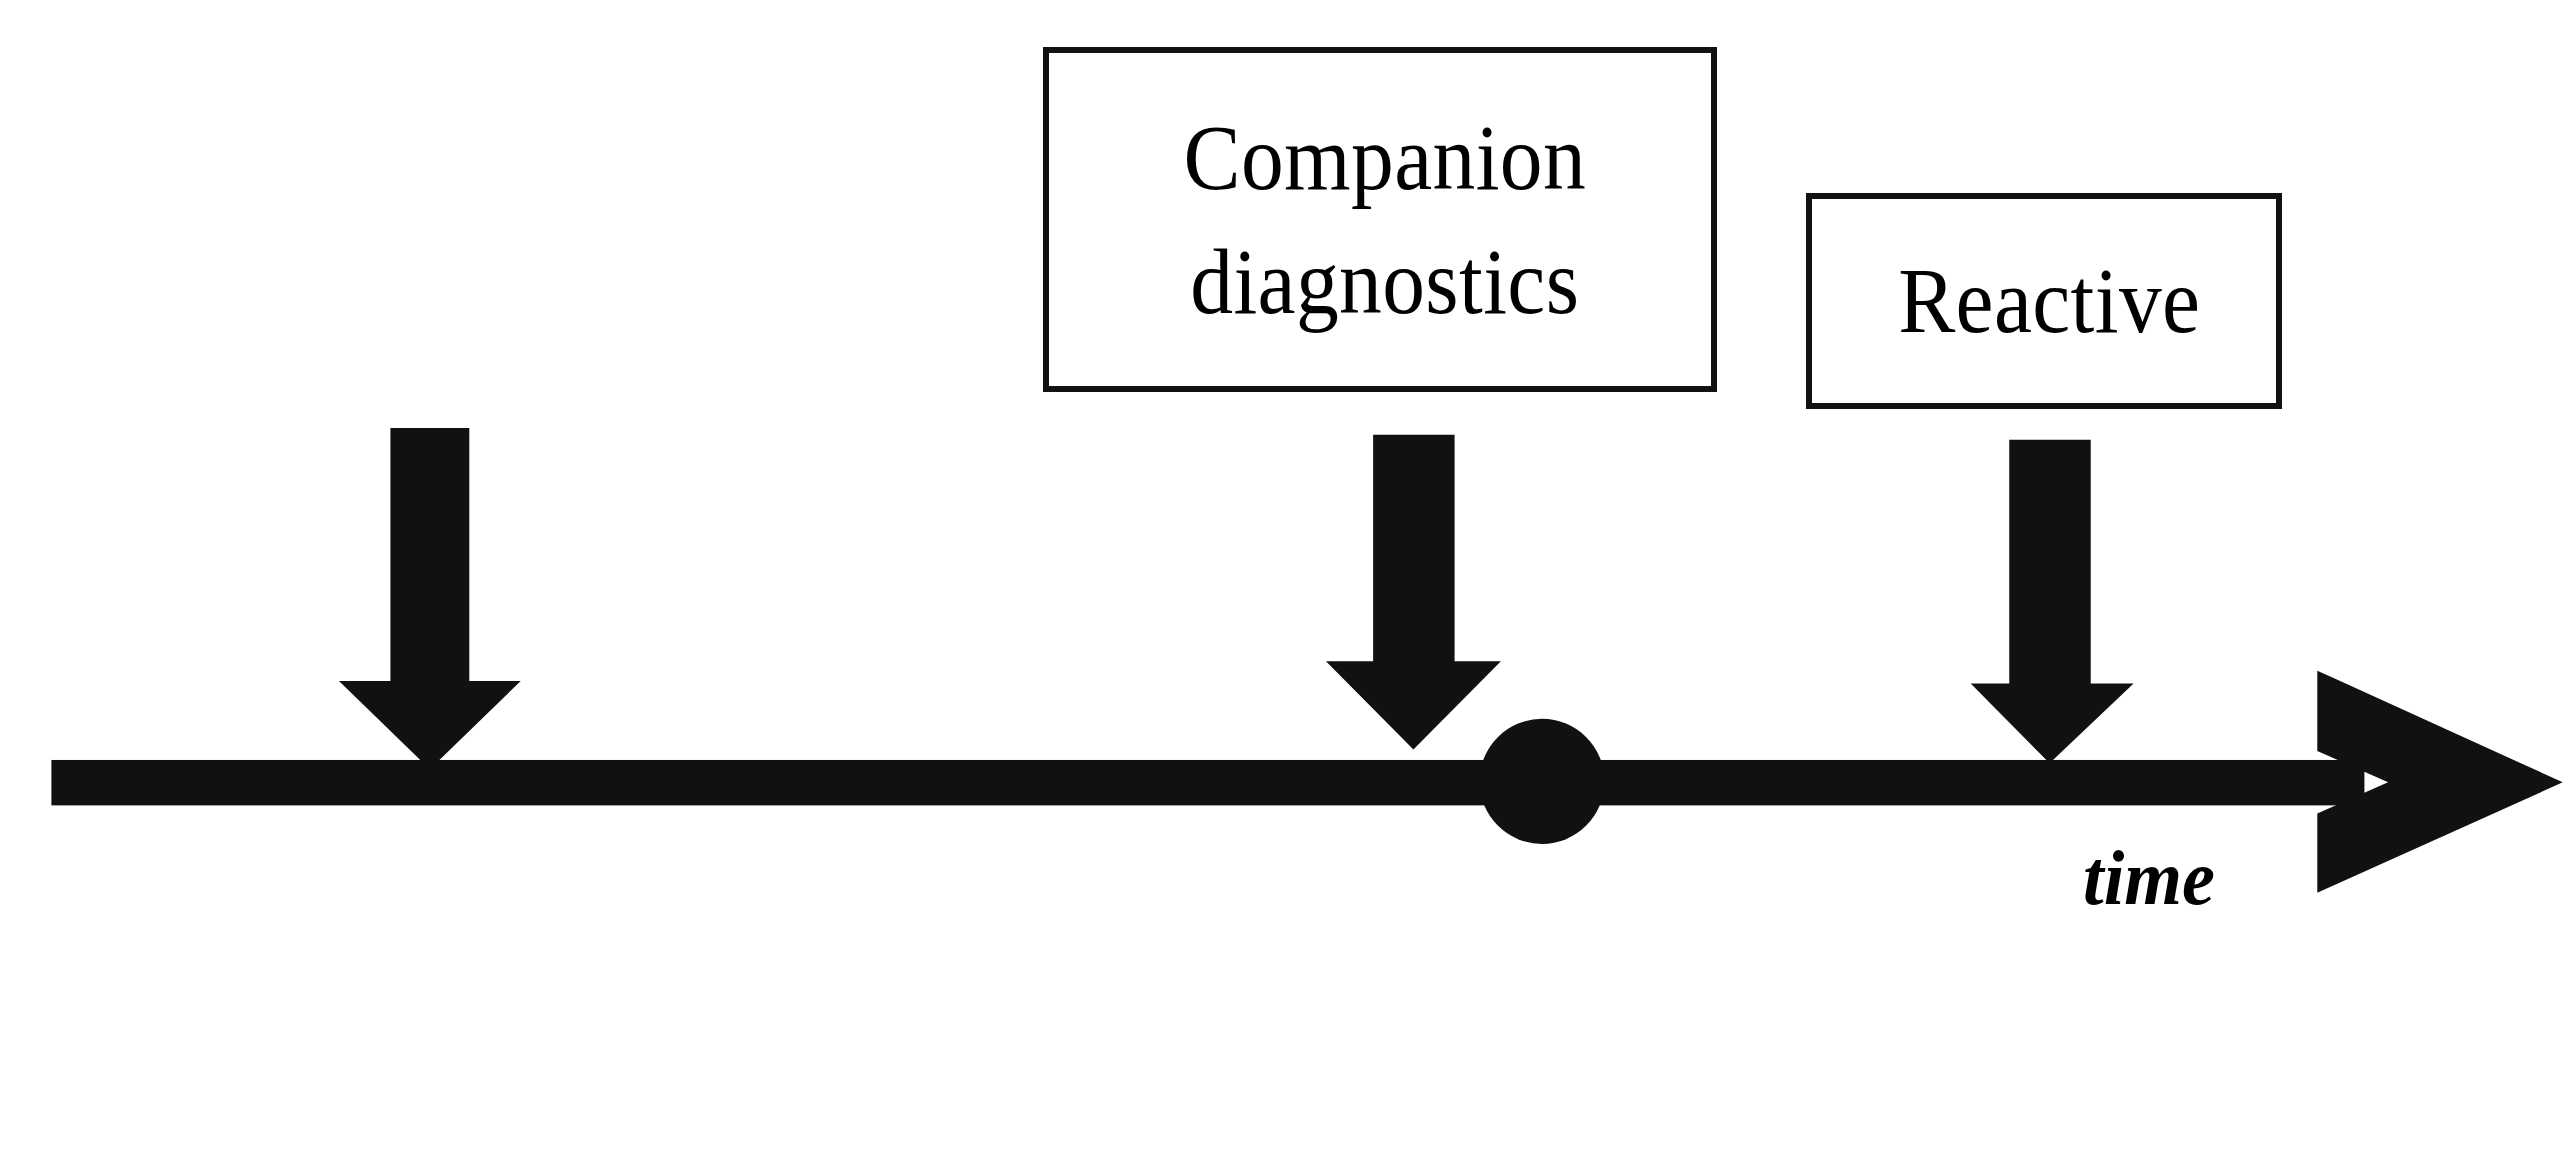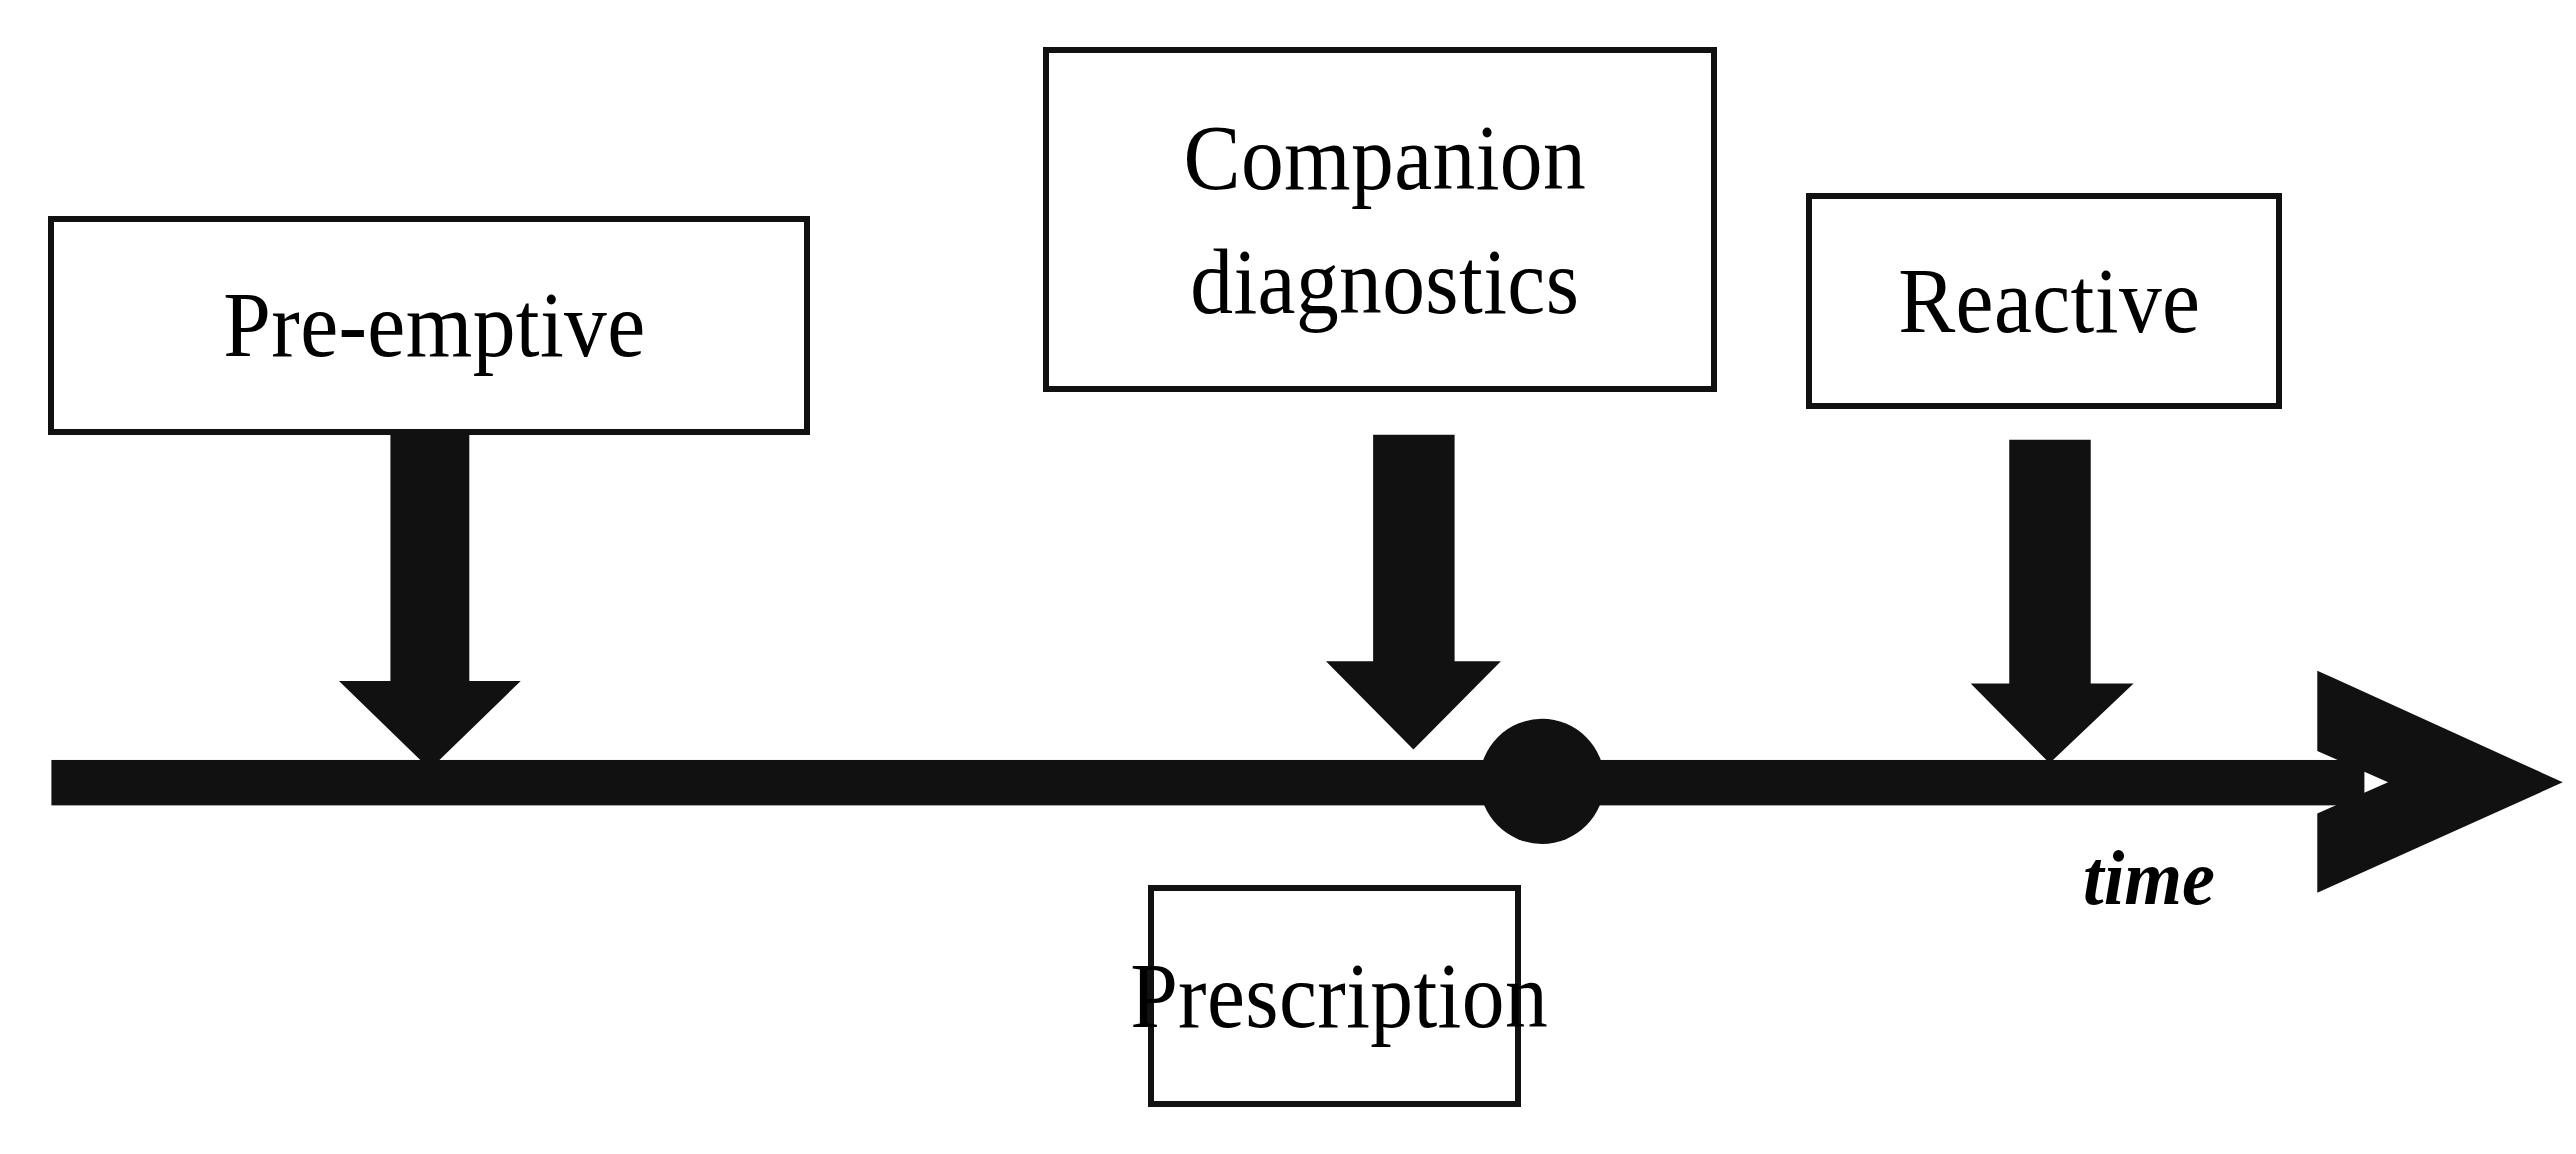--- a/index.html
+++ b/index.html
@@ -111,33 +111,27 @@
   </svg>
 
   <svg id="arrow-companion" class="down-arrow" viewBox="0 0 240 400" xmlns="http://www.w3.org/2000/svg">
     <path d="M 63 8 L 158 8 L 158 272 L 212 272 L 110 375 L 8 272 L 63 272 Z" fill="#111111"></path>
   </svg>
 
   <svg id="arrow-reactive" class="down-arrow" viewBox="0 0 240 400" xmlns="http://www.w3.org/2000/svg">
     <path d="M 55 8 L 150 8 L 150 292 L 200 292 L 102 385 L 10 292 L 55 292 Z" fill="#111111"></path>
   </svg>
 
-  <div id="box-preemptive" class="label-box">
-    <span class="label-text">Pre-emptive</span>
-  </div>
 
   <div id="box-companion" class="label-box">
     <span class="label-text">Companion
 diagnostics</span>
   </div>
 
   <div id="box-reactive" class="label-box">
     <span class="label-text">Reactive</span>
   </div>
 
-  <div id="box-prescription" class="label-box">
-    <span class="label-text">Prescription</span>
-  </div>
 
   <div id="time-label">time</div>
 
 </div>
 
 
 </body></html>

